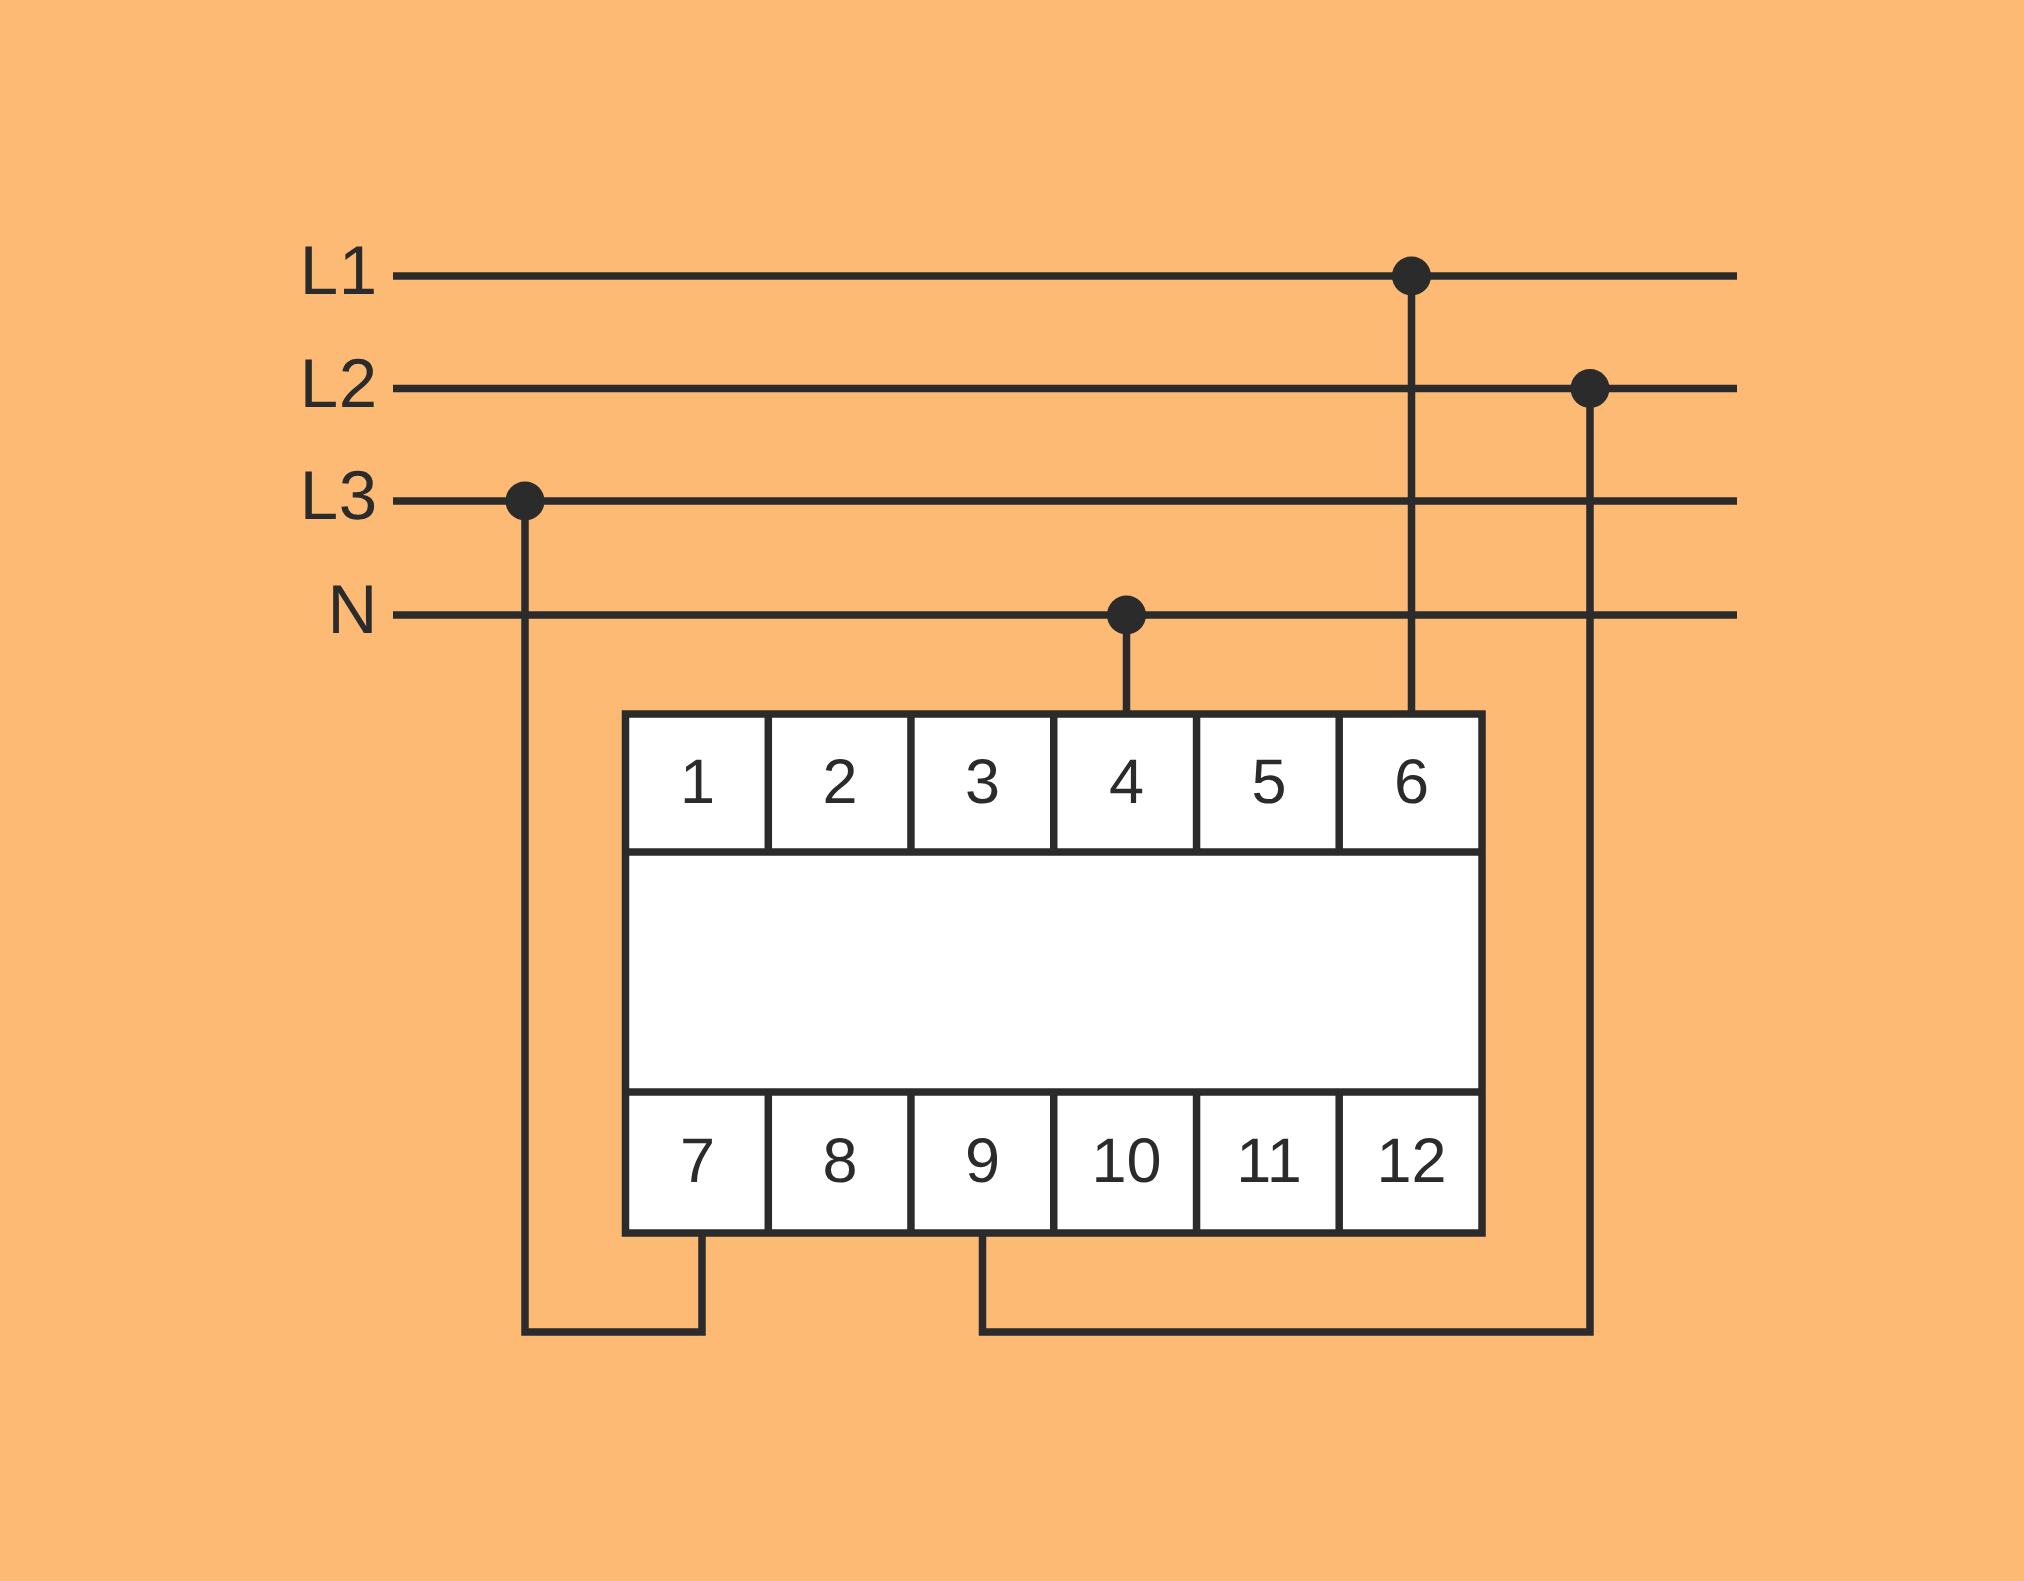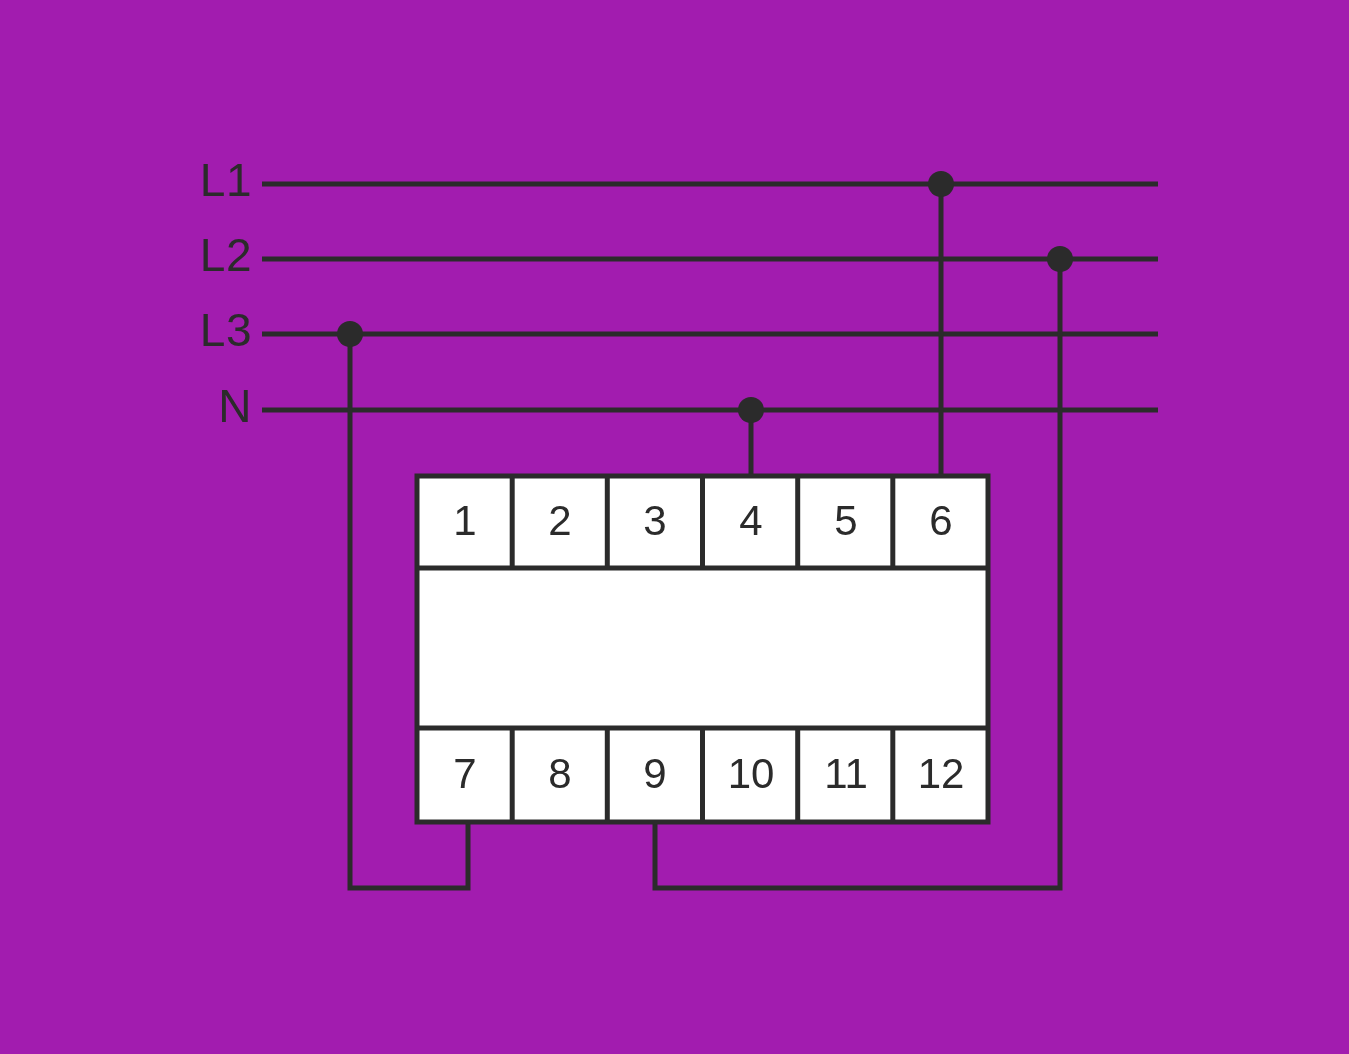--- a/index.html
+++ b/index.html
@@ -11,21 +11,21 @@
   body {
     width: 1349px;
     height: 1054px;
     font-family: "Liberation Sans", sans-serif;
     overflow: hidden;
   }
   #diagram-root {
     position: relative;
     width: 1349px;
     height: 1054px;
-    background: #a21caf;
+    background: #fdba74;
   }
   #wiring-svg {
     position: absolute;
     top: 0;
     left: 0;
     width: 1349px;
     height: 1054px;
     display: block;
   }
   .bus-label {

